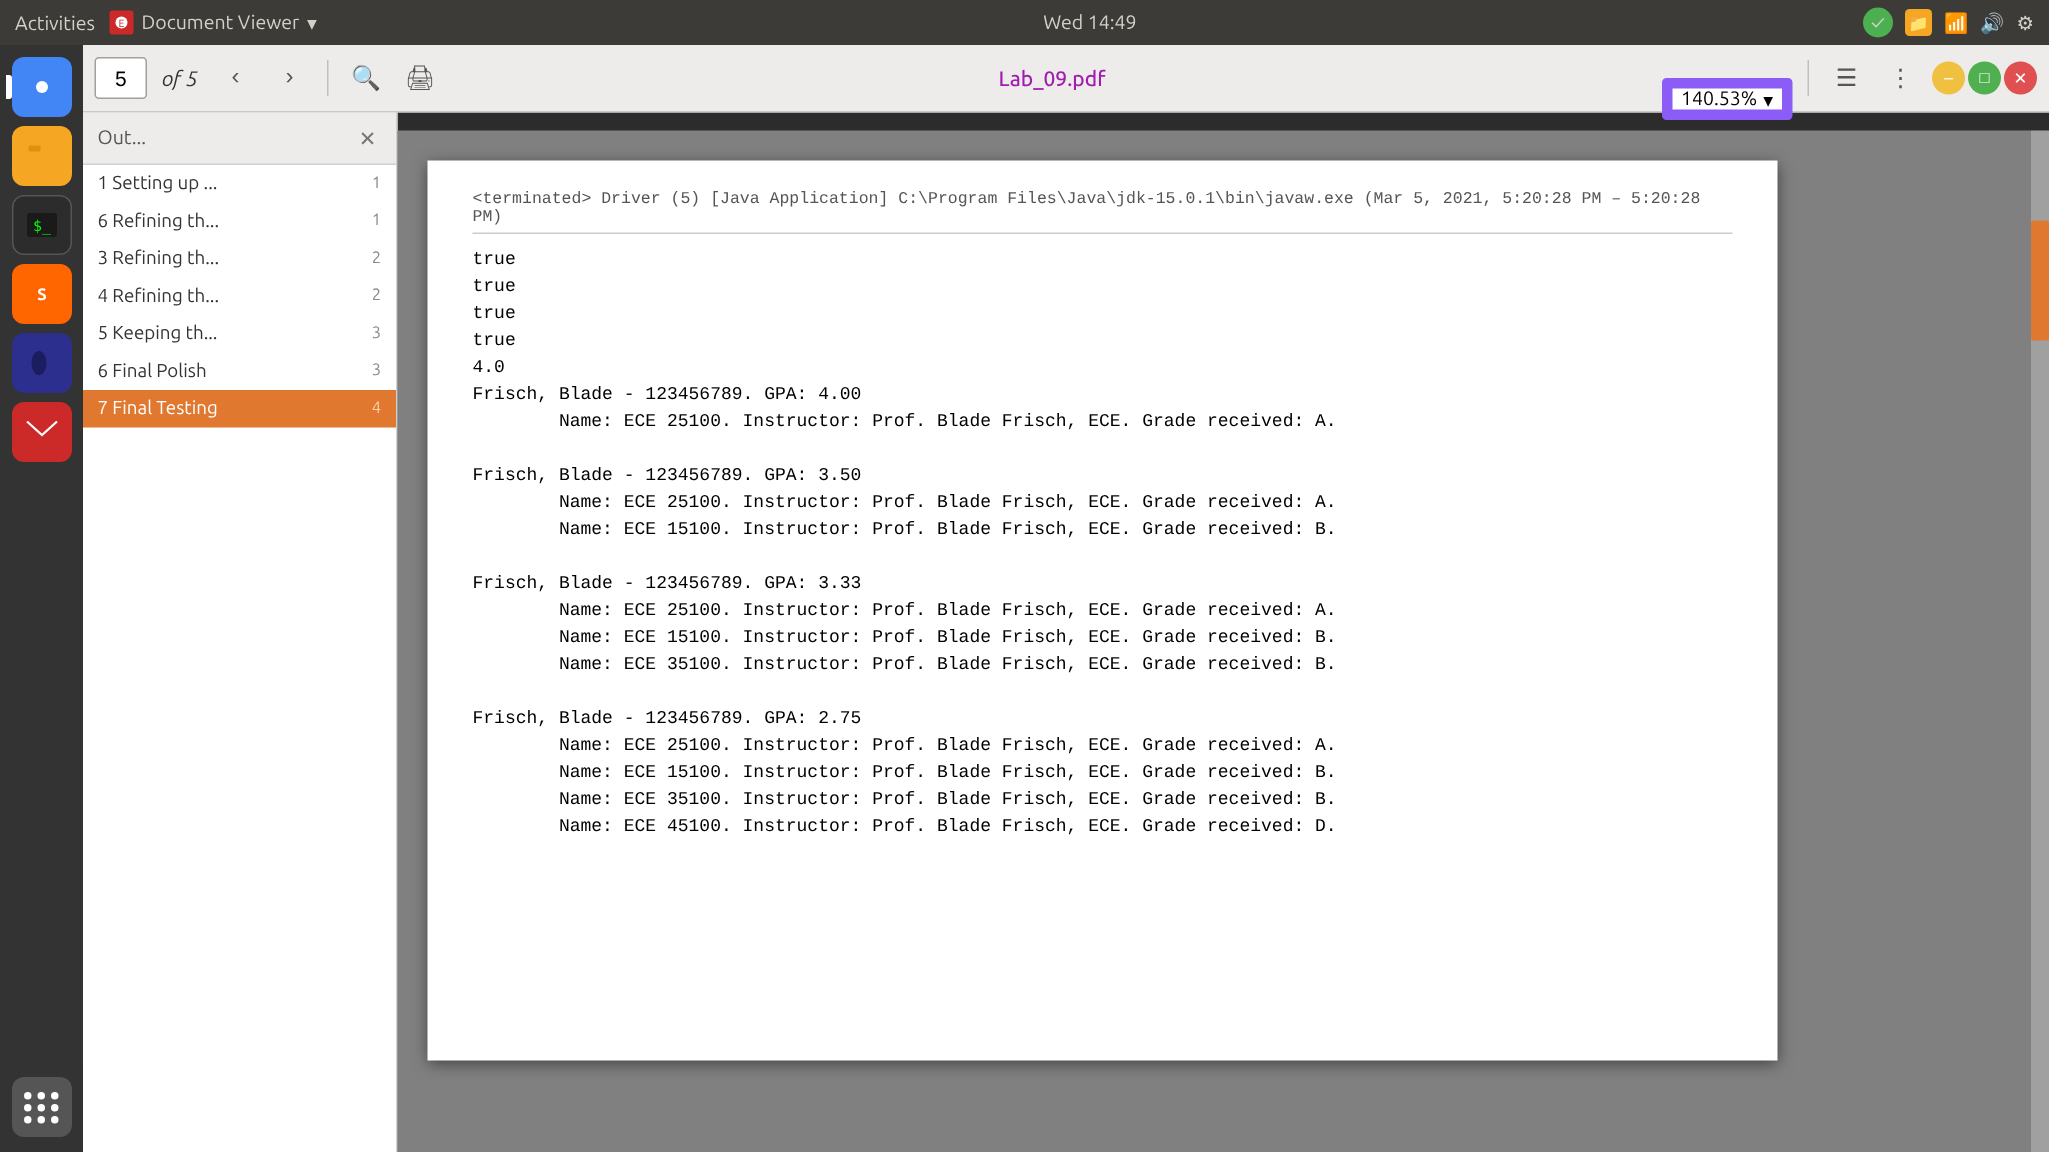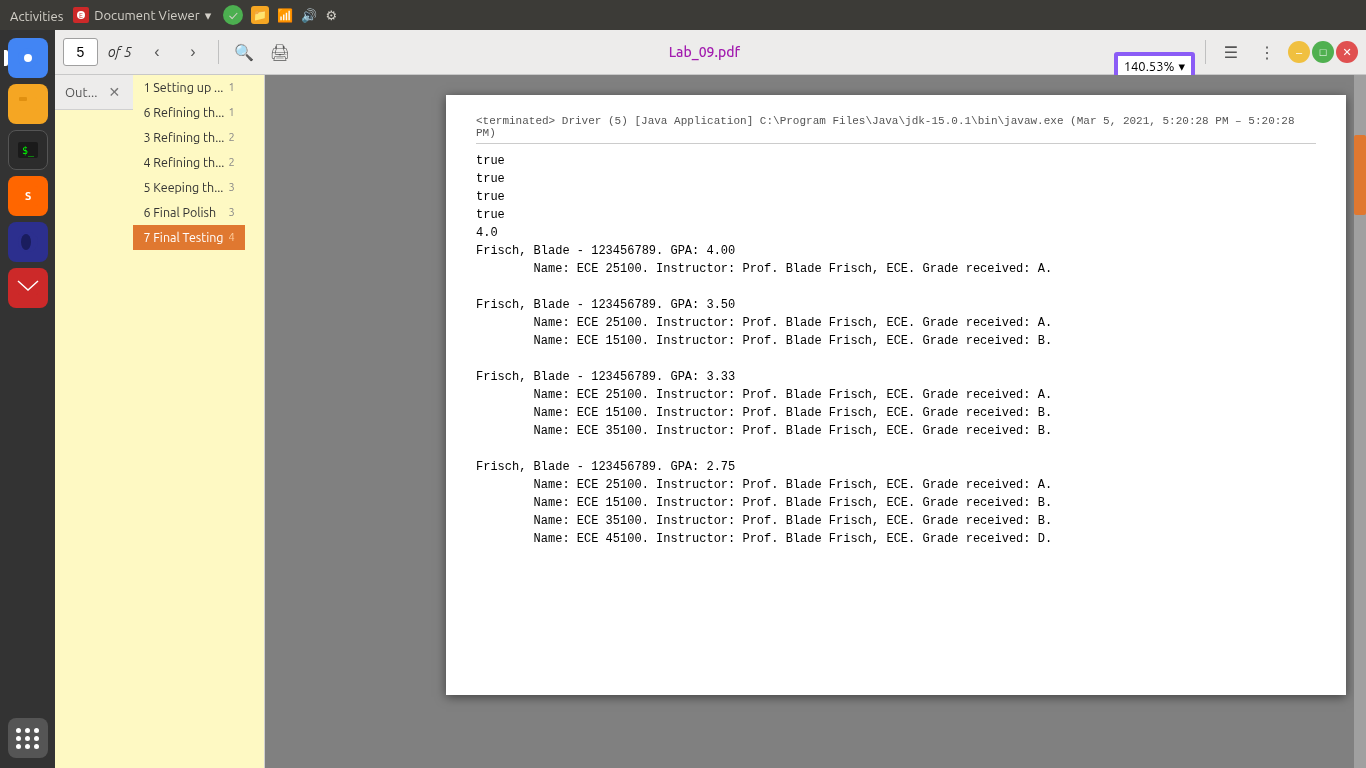--- a/index.html
+++ b/index.html
@@ -56,21 +56,21 @@
       align-items: center;
       justify-content: center;
       border-radius: 3px;
       color: #555;
       font-size: 16px;
     }
     .toolbar-sep { width: 1px; height: 24px; background: #c0c0c0; margin: 0 4px; }
     .filename-center { flex: 1; text-align: center; font-size: 14px; color: #a21caf; font-weight: 500; }
     .zoom-selector {
       height: 28px;
-      border: 4px solid #8b5cf6;
+      border: 7px solid #8b5cf6;
       border-radius: 3px;
       background: white;
       font-size: 13px;
       padding: 0 6px;
       cursor: pointer;
       display: flex;
       align-items: center;
       gap: 4px;
       margin-top: 28px;
     }
@@ -93,24 +93,24 @@
 
     
     .main-layout {
       display: flex;
       height: calc(768px - 30px - 45px);
     }
 
     
     .sidebar {
       width: 210px;
-      background: #fef9c3;
+      background: #ffffff;
       border-right: 1px solid #d0d0d0;
       display: flex;
-      flex-direction: row;
+      flex-direction: column;
     }
     .sidebar-header {
       height: 35px;
       background: #edeceb;
       display: flex;
       align-items: center;
       padding: 0 10px;
       border-bottom: 1px solid #d0d0d0;
       gap: 8px;
     }
@@ -141,23 +141,24 @@
     .outline-item .item-page { font-size: 11px; color: #888; margin-left: 4px; }
     .outline-item.active .item-page { color: #ffd0a0; }
 
     
     .content-area {
       flex: 1;
       background: #808080;
       overflow-y: auto;
       display: flex;
       flex-direction: column;
-      align-items: flex-end;
+      align-items: flex-start;
       padding: 20px;
       position: relative;
+      margin-top: 12px;
     }
 
     
     .pdf-page {
       background: white;
       width: 900px;
       min-height: 600px;
       box-shadow: 0 2px 10px rgba(0,0,0,0.5);
       padding: 20px 30px;
       font-family: 'Courier New', monospace;
@@ -273,20 +274,21 @@
       <div class="app-icon">
         <svg width="10" height="10" viewBox="0 0 10 10">
             <circle cx="5" cy="5" r="4" fill="white"></circle>
             <text x="5" y="8" text-anchor="middle" font-size="7" fill="#cc2929">E</text>
           </svg>
       </div>
       <span>Document Viewer</span>
       <span>▾</span>
     </div>
   </div>
+  <div class="topbar-center">Wed 14:49</div>
   <div class="topbar-right">
     <div class="status-icon status-green">✓</div>
     <div class="status-files" style="color:white;font-size:11px;display:flex;align-items:center;justify-content:center;">📁</div>
     <span>📶</span>
     <span>🔊</span>
     <span>⚙</span>
   </div>
 </div>
 
 <div class="main-with-dock">

